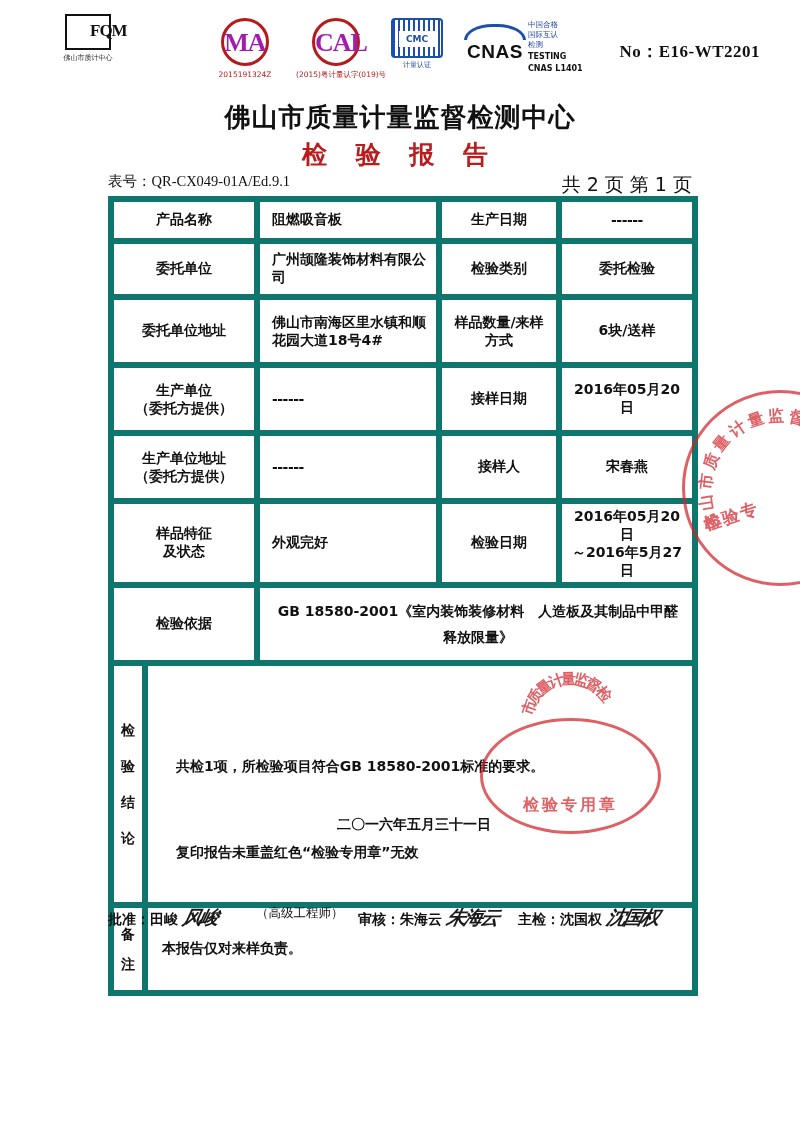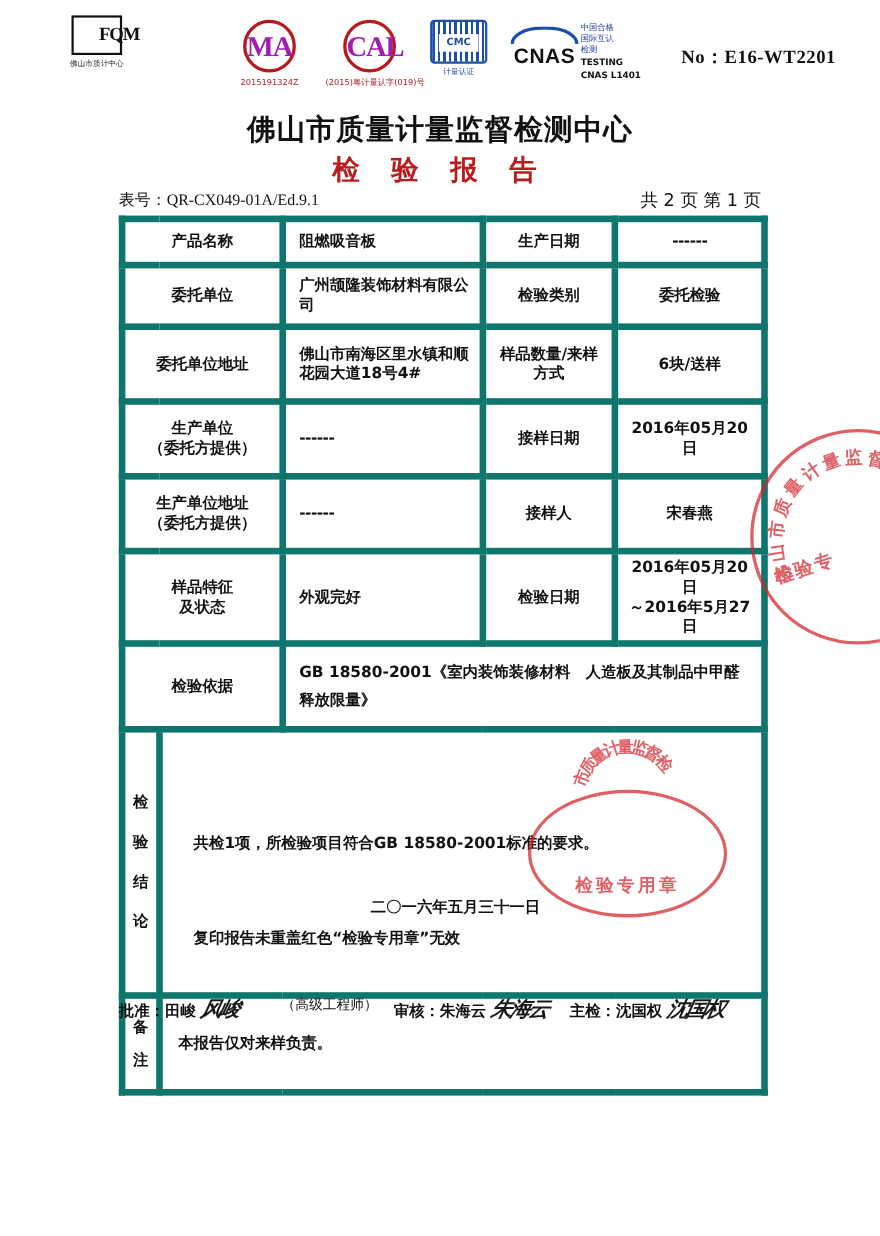--- a/index.html
+++ b/index.html
@@ -214,21 +214,21 @@
     height: 20px;
     font-size: 14.5px;
   }
   .meta-left {
     position: absolute; left: 0; top: 0;
     font-family: "Liberation Serif", serif;
   }
   .meta-right {
     position: absolute; right: 0; top: 0;
     font-family: "DejaVu Sans", sans-serif;
-    font-size: 16px;
+    font-size: 19px;
   }
 
   
   table.main {
     position: absolute;
     left: 108px;
     top: 196px;
     width: 584px;
     border-collapse: collapse;
     table-layout: fixed;
@@ -308,21 +308,21 @@
     padding-left: 14px !important;
     vertical-align: middle;
     height: 64px;
   }
   .basis-cell {
     font-family: "DejaVu Sans", sans-serif;
     font-weight: bold;
     font-size: 14px;
     line-height: 26px;
     padding: 6px 8px 6px 12px !important;
-    text-align: left;
+    text-align: center;
   }
 
   
   .sig-row {
     position: absolute;
     left: 108px;
     top: 905px;
     width: 600px;
     height: 40px;
     font-family: "DejaVu Sans", sans-serif;

